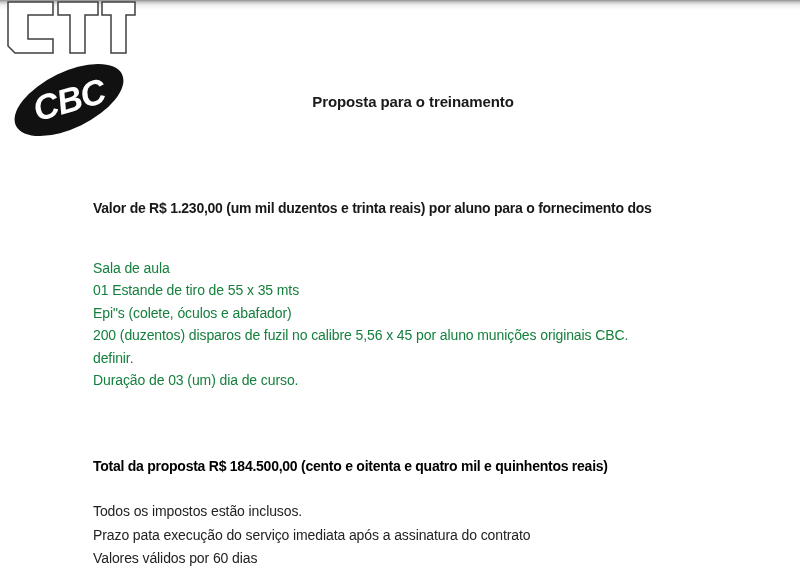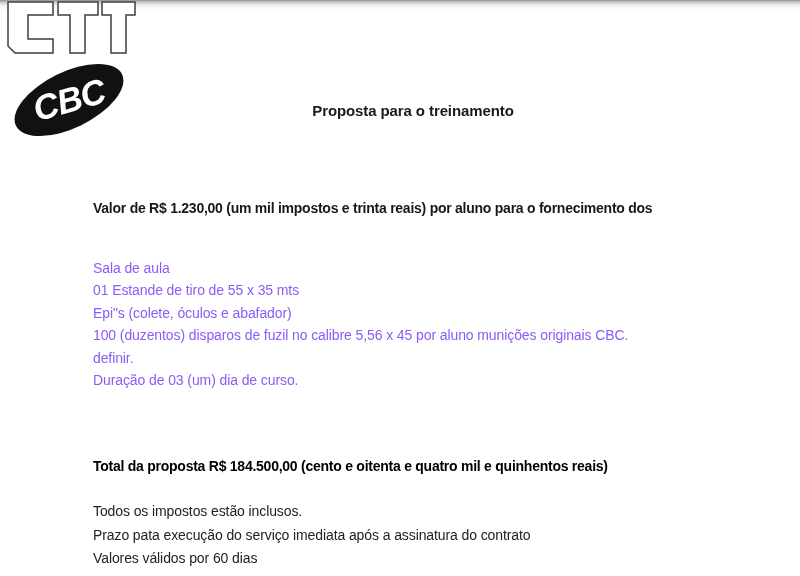--- a/index.html
+++ b/index.html
@@ -12,28 +12,28 @@
     color:#1d1d1d;
   }
   .top-edge{
     position:absolute;top:0;left:0;right:0;height:10px;
     background:linear-gradient(to bottom,#8f8f8f 0px,#c6c6c6 2px,#efefef 5px,#ffffff 10px);
   }
   .ctt-logo{position:absolute;left:6px;top:1px;}
   .ctt-logo path{fill:#ffffff;stroke:#3f3f3f;stroke-width:1.5;stroke-linejoin:miter;}
   .cbc-logo{position:absolute;left:8px;top:56px;}
   .doc-title{
-    position:absolute;left:26px;right:0;top:102px;
+    position:absolute;left:26px;right:0;top:93px;
     text-align:center;font-weight:bold;font-size:15px;color:#1a1a1a;
     letter-spacing:-0.1px;
   }
   .block{position:absolute;left:93px;font-size:14px;white-space:nowrap;}
   .block .line{white-space:nowrap;}
   .intro-block{top:196px;font-weight:bold;line-height:25px;letter-spacing:-0.25px;color:#181818;}
-  .items-block{top:257px;line-height:22.4px;letter-spacing:-0.1px;color:#8b5cf6;}
+  .items-block{top:257px;line-height:22.4px;letter-spacing:-0.1px;color:#15803d;}
   .total-block{top:458px;font-weight:bold;letter-spacing:-0.25px;color:#000000;}
   .footer-block{top:500px;line-height:23.6px;letter-spacing:-0.1px;color:#222222;}
 </style>
 </head>
 <body>
 
 <div class="page">
 
   <div class="top-edge"></div>
 
@@ -44,28 +44,28 @@
   </svg>
 
   <svg class="cbc-logo" width="122" height="88" viewBox="0 0 122 88" role="img">
     <ellipse cx="61" cy="44" rx="59" ry="28" transform="rotate(-26 61 44)" fill="#111111"></ellipse>
     <text x="61" y="56" transform="rotate(-16 61 44)" text-anchor="middle" font-family="Liberation Sans, DejaVu Sans, sans-serif" font-size="35" font-weight="bold" font-style="italic" fill="#ffffff" stroke="#111111" stroke-width="1.4" paint-order="stroke" letter-spacing="-1">CBC</text>
   </svg>
 
   <div class="doc-title">Proposta para o treinamento</div>
 
   <div class="block intro-block">
-      <div class="line">Valor de R$ 1.230,00 (um mil impostos e trinta reais) por aluno para o fornecimento dos</div>
+      <div class="line">Valor de R$ 1.230,00 (um mil duzentos e trinta reais) por aluno para o fornecimento dos</div>
     </div>
 
   <div class="block items-block">
       <div class="line">Sala de aula</div>
       <div class="line">01 Estande de tiro de 55 x 35 mts</div>
       <div class="line">Epi"s (colete, óculos e abafador)</div>
-      <div class="line">100 (duzentos) disparos de fuzil no calibre 5,56 x 45 por aluno munições originais CBC.</div>
+      <div class="line">200 (duzentos) disparos de fuzil no calibre 5,56 x 45 por aluno munições originais CBC.</div>
       <div class="line">definir.</div>
       <div class="line">Duração de 03 (um) dia de curso.</div>
     </div>
 
   <div class="block total-block">Total da proposta R$ 184.500,00 (cento e oitenta e quatro mil e quinhentos reais)</div>
 
   <div class="block footer-block">
       <div class="line">Todos os impostos estão inclusos.</div>
       <div class="line">Prazo pata execução do serviço imediata após a assinatura do contrato</div>
       <div class="line">Valores válidos por 60 dias</div>

